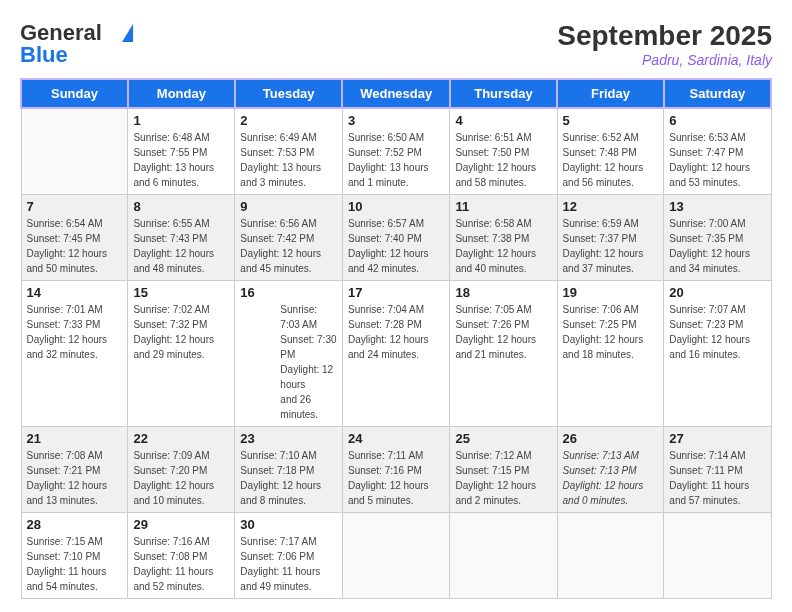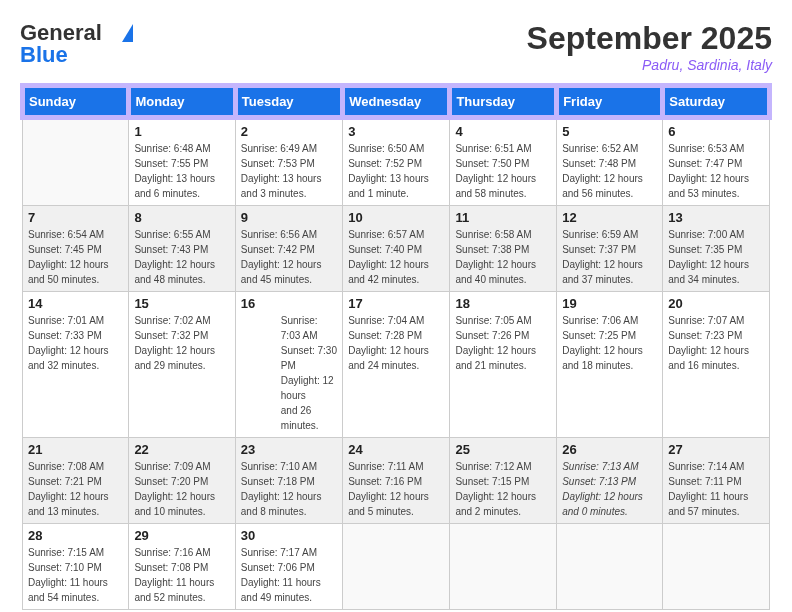--- a/index.html
+++ b/index.html
@@ -23,42 +23,42 @@
     }
     .logo-row {
       display: flex;
       align-items: center;
       gap: 20px;
     }
     .title-section {
       text-align: right;
     }
     .month-title {
-      font-size: 32px;
+      font-size: 28px;
       font-weight: bold;
       color: #333;
     }
     .location {
       font-size: 14px;
       color: #8b5cf6;
       font-style: italic;
     }
     .calendar {
       width: 100%;
       border-collapse: collapse;
       border: 1px solid #ccc;
     }
     .calendar th {
       background-color: #1a73e8;
       color: #fff;
       font-size: 13px;
       font-weight: bold;
       padding: 6px 4px;
-      text-align: left;
-      border: 5px solid #c4b5fd;
+      text-align: center;
+      border: 2px solid #c4b5fd;
     }
     .calendar td {
       vertical-align: top;
       border: 1px solid #ccc;
       padding: 4px 5px;
       font-size: 10.5px;
       color: #333;
       width: 108px;
       height: 80px;
       background: #fff;

